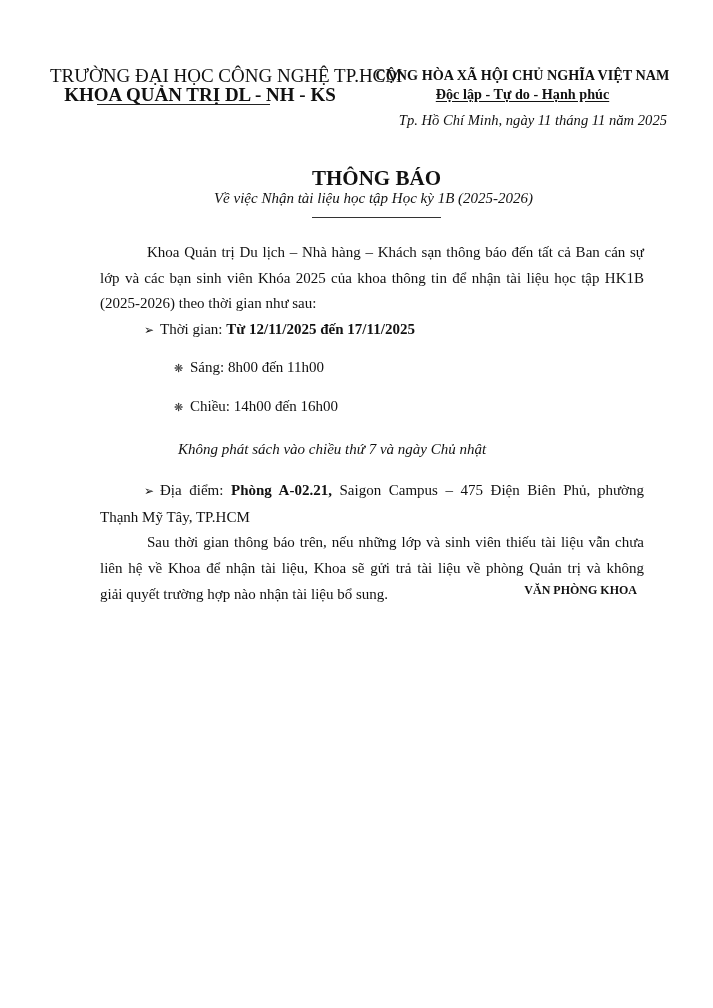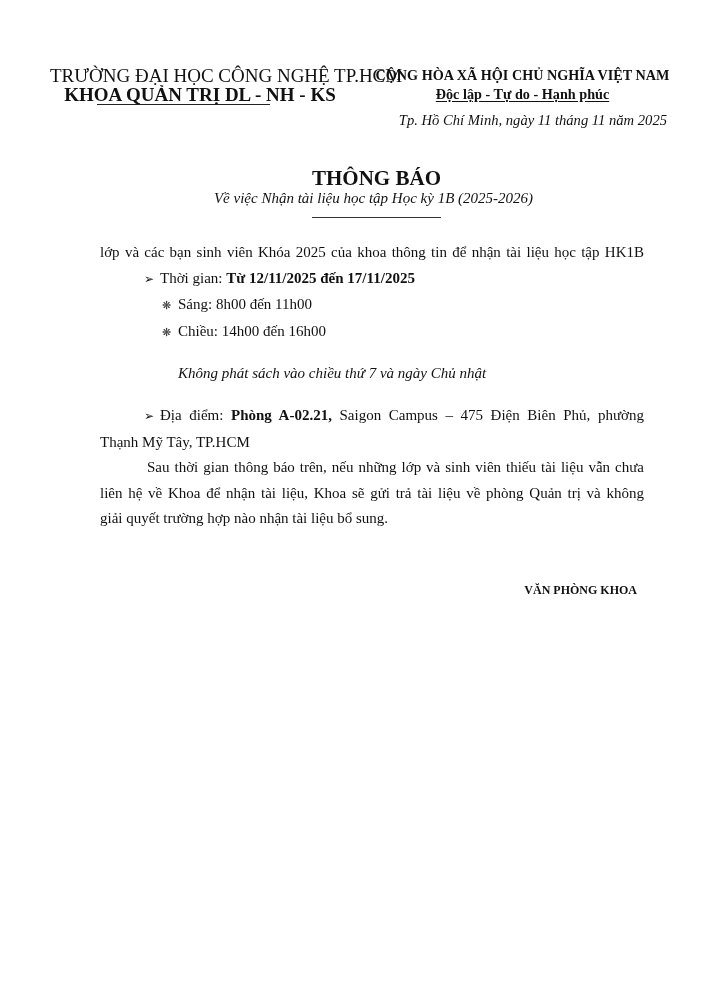--- a/index.html
+++ b/index.html
@@ -16,21 +16,21 @@
   .right-head { left: 360px; top: 66px; width: 325px; text-align: center; font-size: 14.2px; line-height: 19px; font-weight: bold; }
   .right-head .motto { text-decoration: underline; text-underline-offset: 2px; font-family: Liberation Serif, serif; }
   .date { right: 46px; top: 112px; font-size: 14.6px; font-style: italic; }
   .title { left: 0; width: 753px; top: 166px; text-align: center; font-size: 21px; font-weight: bold; }
   .subtitle { left: 0; width: 747px; top: 190px; text-align: center; font-size: 15px; font-style: italic; }
   .title-rule { position: absolute; left: 312px; top: 217px; width: 129px; height: 0; border-top: 1px solid #333; }
   .body { position: absolute; left: 100px; top: 240px; width: 544px; font-size: 15px; line-height: 25.6px; }
   .p { text-align: justify; text-align-last: left; margin: 0; }
   .indent { text-indent: 47px; }
   .bullet-l1 { padding-left: 44px; margin: 0; }
-  .bullet-l2 { padding-left: 62px; margin: 0; }
+  .bullet-l2 { padding-left: 62px; margin: 12px; }
   .note { padding-left: 62px; margin: 16px; font-style: italic; }
   .b { font-weight: bold; }
   .arrow { font-size: 12px; display: inline-block; width: 16px; }
   .star { font-size: 11px; display: inline-block; width: 16px; color: #333; }
   .sign { right: 76px; top: 583px; font-size: 12px; font-weight: bold; }
   .just-full { text-align: justify; text-align-last: justify; }
 </style>
 </head>
 <body>
 
@@ -45,21 +45,23 @@
   <div><span class="motto">Độc lập - Tự do - Hạnh phúc</span></div>
 </div>
 
 <div class="abs date">Tp. Hồ Chí Minh, ngày 11 tháng 11 năm 2025</div>
 
 <div class="abs title">THÔNG BÁO</div>
 <div class="abs subtitle">Về việc Nhận tài liệu học tập Học kỳ 1B (2025-2026)</div>
 <div class="title-rule"></div>
 
 <div class="body">
+  <p class="p indent just-full">Khoa Quản trị Du lịch – Nhà hàng – Khách sạn thông báo đến tất cả Ban cán sự</p>
   <p class="p just-full">lớp và các bạn sinh viên Khóa 2025 của khoa thông tin để nhận tài liệu học tập HK1B</p>
+  <p class="p">(2025-2026) theo thời gian như sau:</p>
 
   <p class="bullet-l1">
     <span class="arrow">➢</span><span>Thời gian: </span><span class="b">Từ 12/11/2025 đến 17/11/2025</span>
   </p>
   <p class="bullet-l2">
     <span class="star">❋</span><span>Sáng: 8h00 đến 11h00</span>
   </p>
   <p class="bullet-l2">
     <span class="star">❋</span><span>Chiều: 14h00 đến 16h00</span>
   </p>

